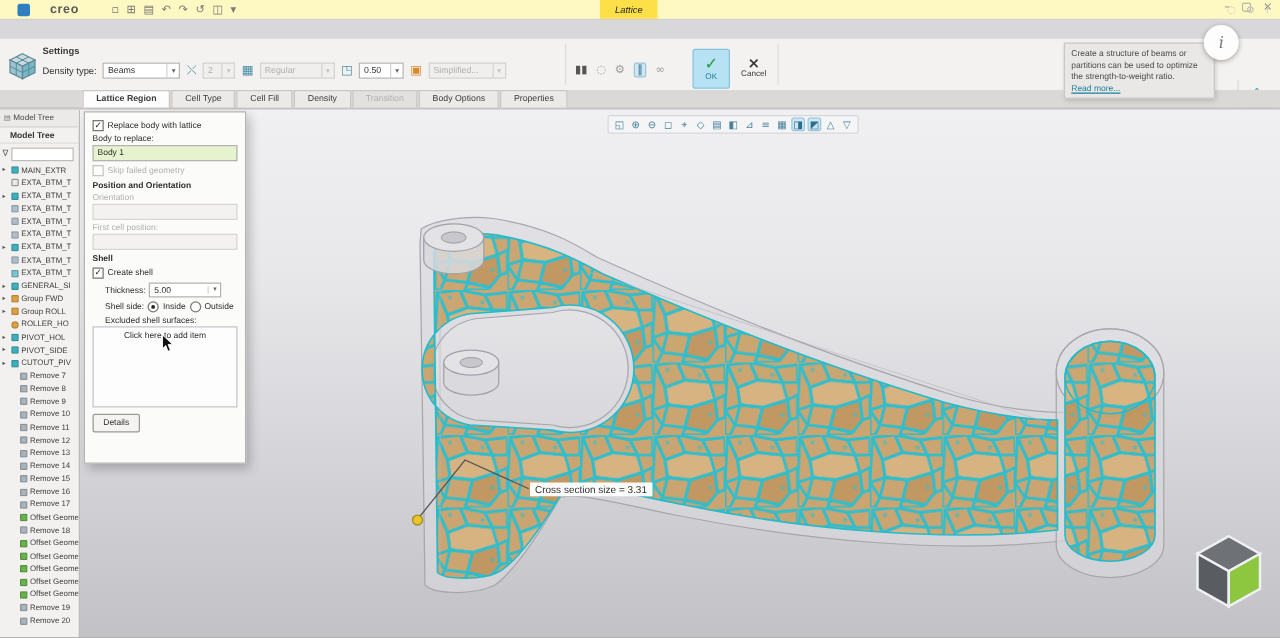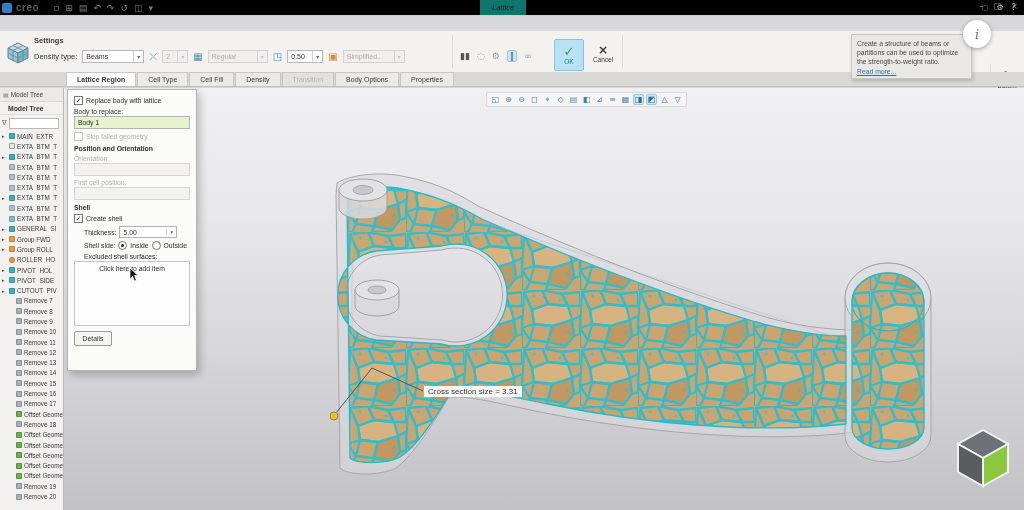--- a/index.html
+++ b/index.html
@@ -2,35 +2,35 @@
 <html><head>
 <meta charset="utf-8">
 <style>
   html,body{margin:0;padding:0;background:#888;}
   .app{position:relative;width:1024px;height:510px;overflow:hidden;
        font-family:"Liberation Sans",sans-serif;background:#d8d8db;
        -webkit-font-smoothing:antialiased;}
   .ico{font-family:"DejaVu Sans","Liberation Sans",sans-serif;}
 
   
-  .titlebar{position:absolute;left:0;top:0;width:1024px;height:16px;background:#000000;
-            display:flex;align-items:center;gap:4px;padding-left:2px;box-sizing:border-box;
+  .titlebar{position:absolute;left:0;top:0;width:1024px;height:16px;background:#fef9c3;
+            display:flex;align-items:center;gap:16px;padding-left:14px;box-sizing:border-box;
             border-bottom:1px solid #d3d1cf;}
   .logo-mark{width:10px;height:10px;background:#2f7fc1;border-radius:2px;}
   .logo-text{font-size:10px;font-weight:bold;color:#5a5a5a;letter-spacing:.5px;margin-right:10px;}
   .qat{display:flex;gap:6px;}
   .qico{font-size:9px;color:#7a7a7a;line-height:14px;cursor:default;}
   .winctl{position:absolute;right:6px;top:1px;display:flex;gap:9px;}
   .winctl span{font-size:9px;color:#8a8a8a;}
 
   
   .menubar{position:absolute;left:0;top:16px;width:1024px;height:15px;background:#2c2b2a;
            display:flex;align-items:stretch;}
   .mitem{color:#d6d6d4;font-size:7.5px;padding:0 11px;display:flex;align-items:center;}
-  .lattice-tab{position:absolute;left:480px;top:0;height:15px;background:#0f766e;color:#1d1d1d;
+  .lattice-tab{position:absolute;left:480px;top:0;height:15px;background:#fde047;color:#1d1d1d;
                font-size:7.5px;font-style:italic;padding:0 12px;display:flex;align-items:center;}
   .mbar-right{position:absolute;right:8px;top:0;height:15px;display:flex;gap:8px;align-items:center;}
   .mbar-right span{color:#b9b9b9;font-size:8px;}
 
   
   .ribbon{position:absolute;left:0;top:31px;width:1024px;height:41px;background:#f4f2f0;
           border-bottom:1px solid #4c1d95;}
   .grp-label{position:absolute;left:34px;top:5px;font-size:7.5px;font-weight:bold;color:#3c3c3c;}
   .big-lattice-icon{position:absolute;left:6px;top:10px;}
   .ctl-row{position:absolute;left:34px;top:19px;display:flex;align-items:center;gap:5px;}

